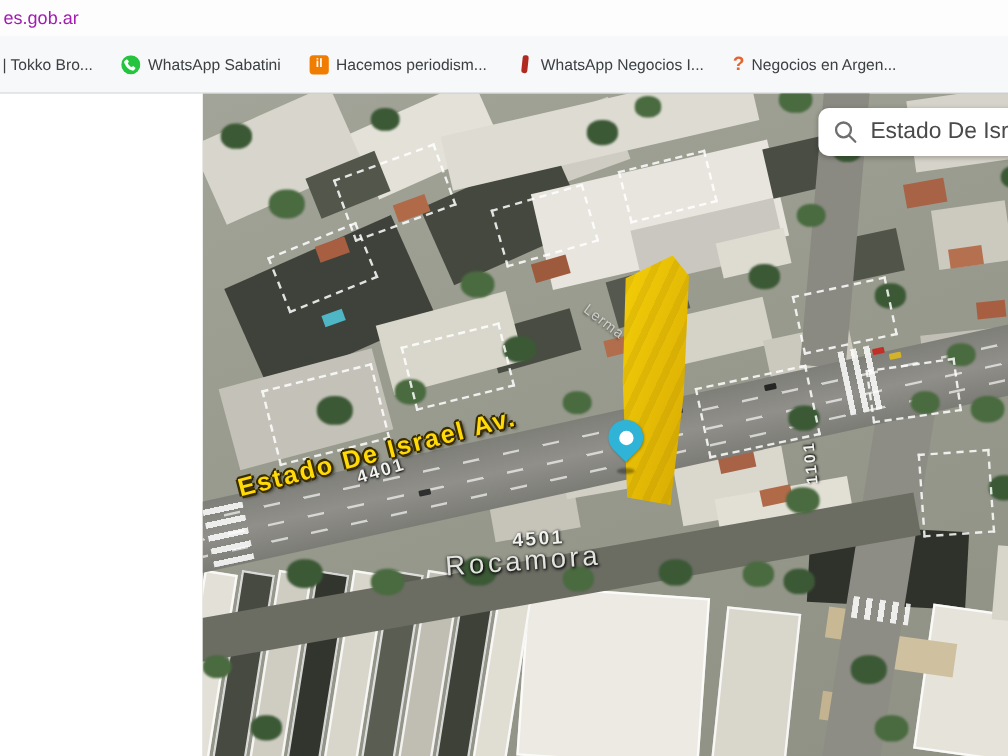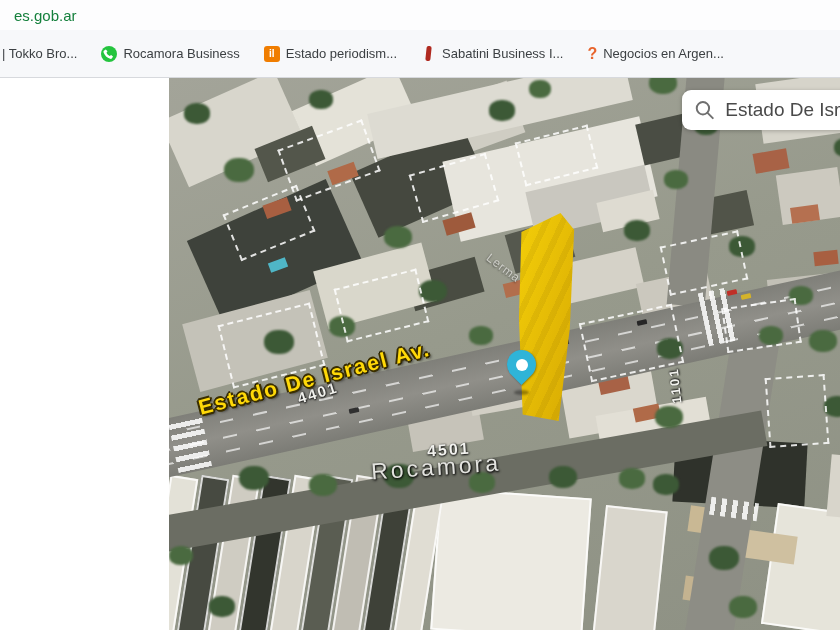--- a/index.html
+++ b/index.html
@@ -2,21 +2,21 @@
 <html style="--parcel: #ddb104; --pin: #2fb4d8; --street-label: #ffd908;"><head>
 <meta charset="utf-8">
 <style>
   * { margin:0; padding:0; box-sizing:border-box; }
   html,body { width:840px; height:630px; overflow:hidden; background:#fff;
               font-family:"Liberation Sans", sans-serif; }
   #app { position:relative; width:840px; height:630px; background:#fff; overflow:hidden; }
 
   
   #address-strip { position:absolute; left:0; top:0; width:840px; height:30px; background:#fdfdfe; }
-  #address-text { position:absolute; left:14px; top:7px; font-size:15px; color:#15803d; }
+  #address-text { position:absolute; left:3px; top:7px; font-size:15px; color:#a21caf; }
   #bookmarks-bar { position:absolute; left:0; top:30px; width:840px; height:48px;
                    background:#f7f8fa; border-bottom:1px solid #d7d9dd;
                    display:flex; align-items:center; padding-left:2px; gap:24px; }
   .bm { display:flex; align-items:center; gap:6px; font-size:13px; color:#3c4043; white-space:nowrap; cursor:pointer; }
   .bm-ico { width:16px; height:33px; display:flex; align-items:center; justify-content:center; flex:0 0 auto; }
   .ico-news { width:16px; height:16px; border-radius:3px; background:#f07d00; color:#fff;
               font-size:10px; font-weight:bold; display:flex; align-items:center; justify-content:center; }
   .ico-red-mark { width:5px; height:15px; background:#b02a20; border-radius:2px; transform:rotate(6deg); margin:0 5px; }
   .ico-question { color:#e8642c; font-weight:bold; font-size:16px; line-height:16px; }
 
@@ -76,31 +76,31 @@
     <div class="bm">
       <span>| Tokko Bro...</span>
     </div>
     <div class="bm">
       <span class="bm-ico">
         <svg width="16" height="16" viewBox="0 0 16 16">
           <circle cx="8" cy="8" r="8" fill="#24c43e"></circle>
           <path d="M4.8 3.4l1.7 1.9-1 1.4c.7 1.5 1.7 2.5 3.2 3.2l1.4-1 1.9 1.7-1 1.6c-.4.6-1.2.9-1.9.6C6 11.7 3.7 9.4 2.6 6.4c-.3-.7 0-1.5.6-1.9z" fill="#fff"></path>
         </svg>
       </span>
-      <span>Rocamora Business</span>
+      <span>WhatsApp Sabatini</span>
     </div>
     <div class="bm">
       <span class="bm-ico">
         <span class="ico-news">il</span>
       </span>
-      <span>Estado periodism...</span>
+      <span>Hacemos periodism...</span>
     </div>
     <div class="bm">
       <span class="ico-red-mark"></span>
-      <span>Sabatini Business I...</span>
+      <span>WhatsApp Negocios I...</span>
     </div>
     <div class="bm">
       <span class="ico-question">?</span>
       <span>Negocios en Argen...</span>
     </div>
   </div>
 
 
   <div id="map">
     <div id="deco-tiles">

